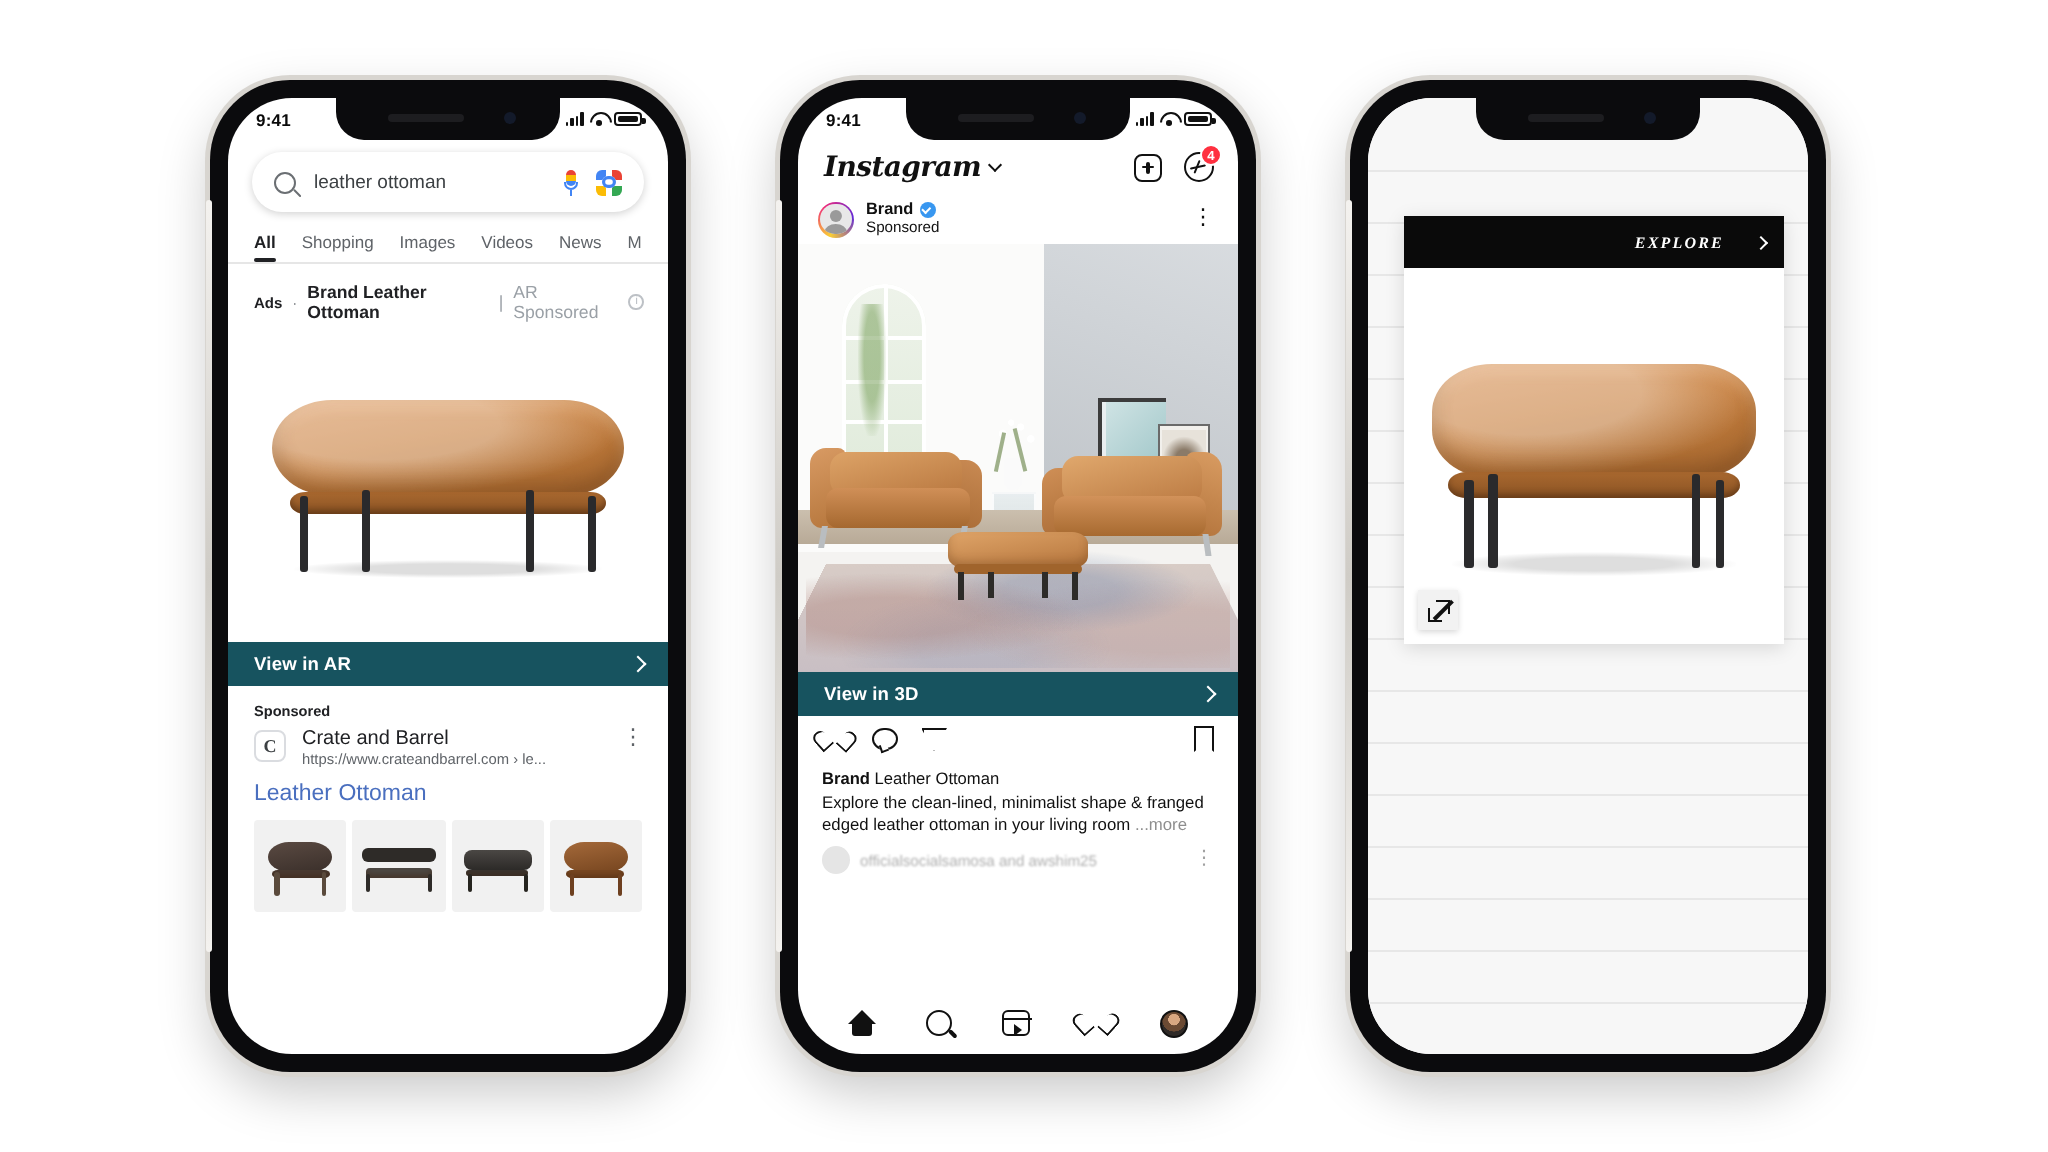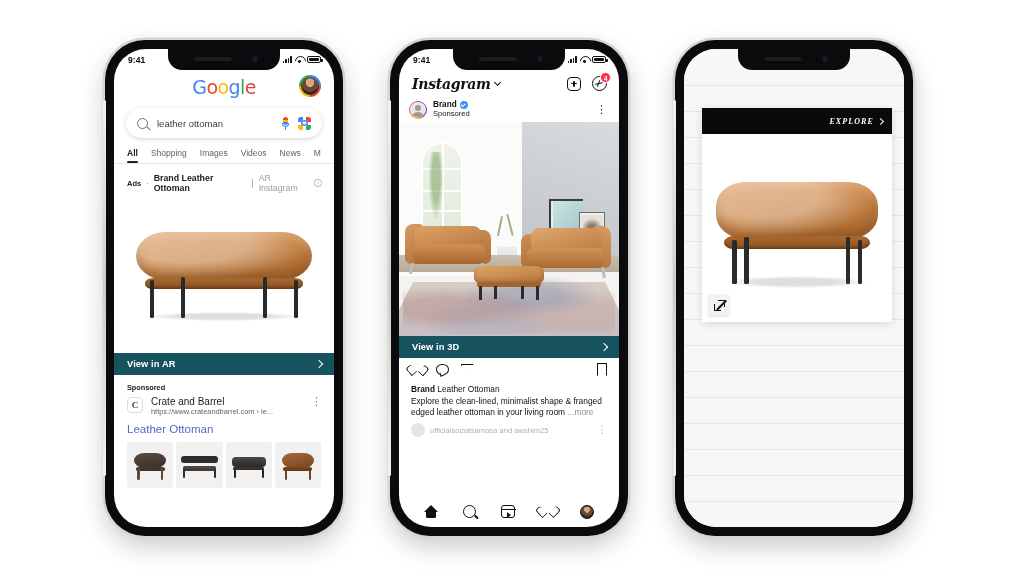--- a/index.html
+++ b/index.html
@@ -330,21 +330,21 @@
   .ar-lines{ position:absolute; inset:0; }
   .ar-lines i{ position:absolute; left:0; right:0; height:1px; background:#e7e7e7; }
   .ar-card{
     position:absolute; left:18px; right:12px; top:59px;
     background:#fff;
     box-shadow:0 2px 9px rgba(0,0,0,.13);
   }
   .ar-explore{
     height:26px; background:#0a0a0a; color:#fff;
     display:flex; align-items:center; justify-content:flex-end;
-    gap:4px; padding-right:9px;
+    gap:16px; padding-right:9px;
   }
   .ar-explore span{
     font-size:8px; font-weight:700; font-style:italic; letter-spacing:1.1px;
     font-family:"Liberation Serif", serif;
   }
   .ar-explore .chev{ width:5px; height:5px; border-width:1.4px; }
   .ar-stage{ height:188px; position:relative; background:#fff; overflow:hidden; }
   .drag-hint{
     position:absolute; left:0; right:0; bottom:34px; text-align:center;
   }
@@ -405,26 +405,20 @@
                 <i></i>
                 <i></i>
                 <i></i>
                 <i></i>
               </span>
             <span class="wifi"></span>
             <span class="batt"></span>
           </div>
         </div>
 
-        <div class="g-logo-row">
-          <div class="g-logo"><span class="b">G</span><span class="r">o</span><span class="y">o</span><span class="b">g</span><span class="g">l</span><span class="r">e</span></div>
-          <div class="g-avatar">
-              <span></span>
-            </div>
-        </div>
 
         <div class="g-search">
           <span class="ic">
               <span class="mag"></span>
             </span>
           <span class="q-text">leather ottoman</span>
           <span class="ic">
               <span class="mic">
                 <span class="cap"></span>
                 <span class="arc"></span>
@@ -443,21 +437,21 @@
           <div class="g-tab">Videos</div>
           <div class="g-tab">News</div>
           <div class="g-tab">M</div>
         </div>
 
         <div class="g-adrow">
           <span class="ads">Ads</span>
           <span class="dot">·</span>
           <span class="t1">Brand Leather Ottoman</span>
           <span class="bar">|</span>
-          <span class="t2">AR Instagram</span>
+          <span class="t2">AR Sponsored</span>
           <span class="info">i</span>
         </div>
 
         <div class="g-hero">
           <div class="ottoman" style="left:22px;right:22px;top:32px;height:86px;">
             <div class="ott-shadow"></div>
             <div class="ott-cushion"></div>
             <div class="ott-base"></div>
             <div class="ott-leg" style="left:14px;height:38px;"></div>
             <div class="ott-leg" style="left:45px;height:41px;"></div>

